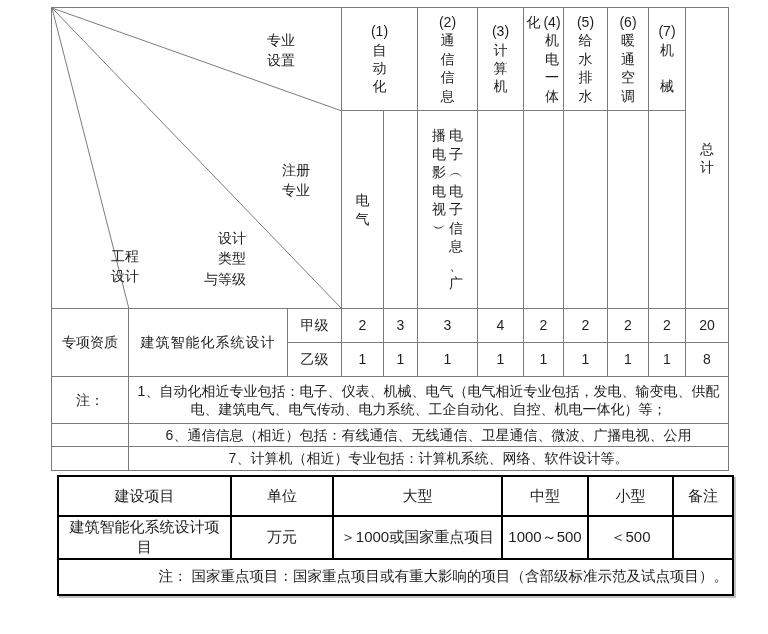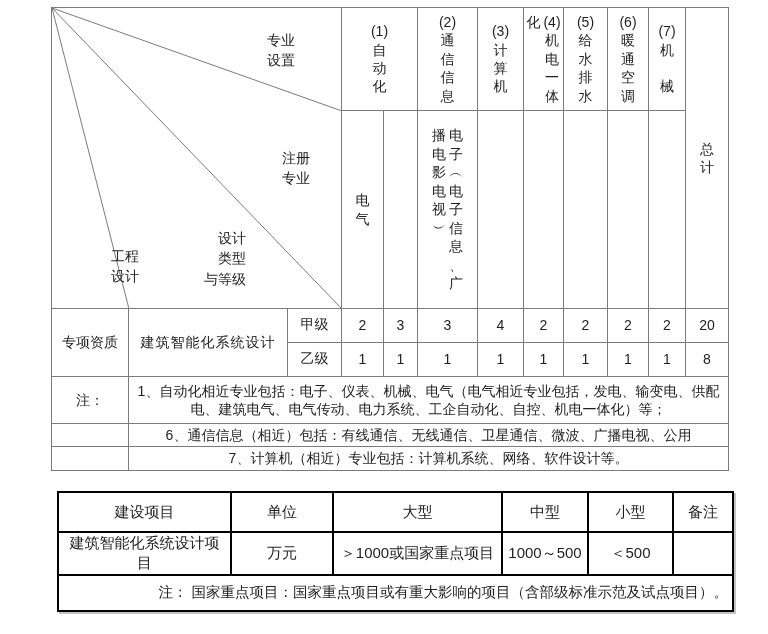--- a/index.html
+++ b/index.html
@@ -22,31 +22,31 @@
   .vhead{vertical-align:top;padding-top:3px;}
   .subtop{vertical-align:top;padding-top:6px;}
   .diag{position:relative;padding:0;}
   .diag svg{position:absolute;left:0;top:0;}
   .diag .dlabel{
     position:absolute;white-space:pre-line;text-align:right;
     width:64px;font-size:14px;line-height:1.45;
   }
   .vsplit{display:flex;justify-content:center;align-items:flex-start;gap:3px;}
   .vsplit .pre{text-align:center;}
-  .gradelabel{font-size:14px;font-family:Liberation Serif, serif;}
+  .gradelabel{font-size:14px;}
   .num{font-size:15px;font-weight:bold;}
   .itemname{font-size:15px;letter-spacing:1px;}
   .notehead{text-align:right;vertical-align:top;padding:4px 3px 0 0;font-size:14px;}
   .notetext{
     text-align:left;vertical-align:middle;padding:2px 4px 2px 7px;
     font-size:14.5px;line-height:1.45;margin-top:28px;
   }
   
   .t2{
-    position:absolute;left:57px;top:491px;
+    position:absolute;left:57px;top:475px;
     border-collapse:collapse;table-layout:fixed;width:675px;
     box-shadow:2px 2px 0 rgba(120,120,120,0.45);
   }
   .t2 td,.t2 th{
     border:2px solid #000;padding:0 4px;font-weight:normal;
     text-align:center;vertical-align:middle;font-size:15px;line-height:1.35;
     overflow:hidden;
   }
   .t2 .t2note{text-align:right;padding-left:5px;font-size:14.5px;}
 </style>
@@ -71,21 +71,21 @@
   <tbody>
       <tr style="height:103px">
     <td class="diag" colspan="3" rowspan="2">
       <svg width="290" height="301" viewBox="0 0 290 301">
         <line x1="0" y1="0" x2="290" y2="103" stroke="#7b7b7b" stroke-width="1"></line>
         <line x1="0" y1="0" x2="290" y2="301" stroke="#7b7b7b" stroke-width="1"></line>
         <line x1="0" y1="0" x2="77" y2="301" stroke="#7b7b7b" stroke-width="1"></line>
       </svg>
       <div class="dlabel" style="left:179px;top:22px">专业
 设置</div>
-      <div class="dlabel" style="left:194px;top:140px">注册
+      <div class="dlabel" style="left:194px;top:152px">注册
 专业</div>
       <div class="dlabel" style="left:130px;top:220px">设计
 类型
 与等级</div>
       <div class="dlabel" style="left:23px;top:238px">工程
 设计</div>
     </td>
     <th class="vhead pre" colspan="2">(1)
 自
 动

